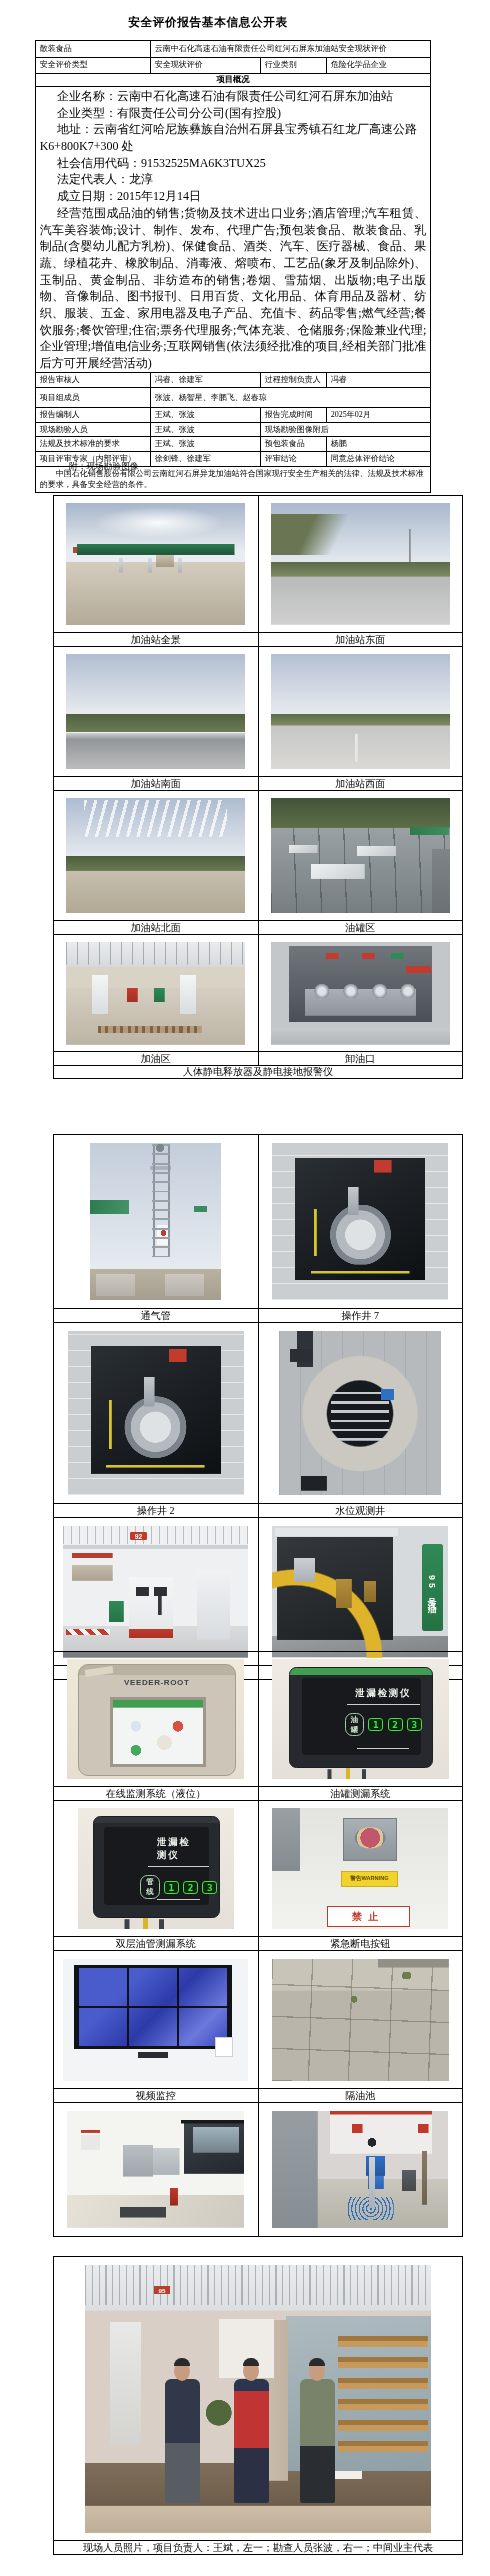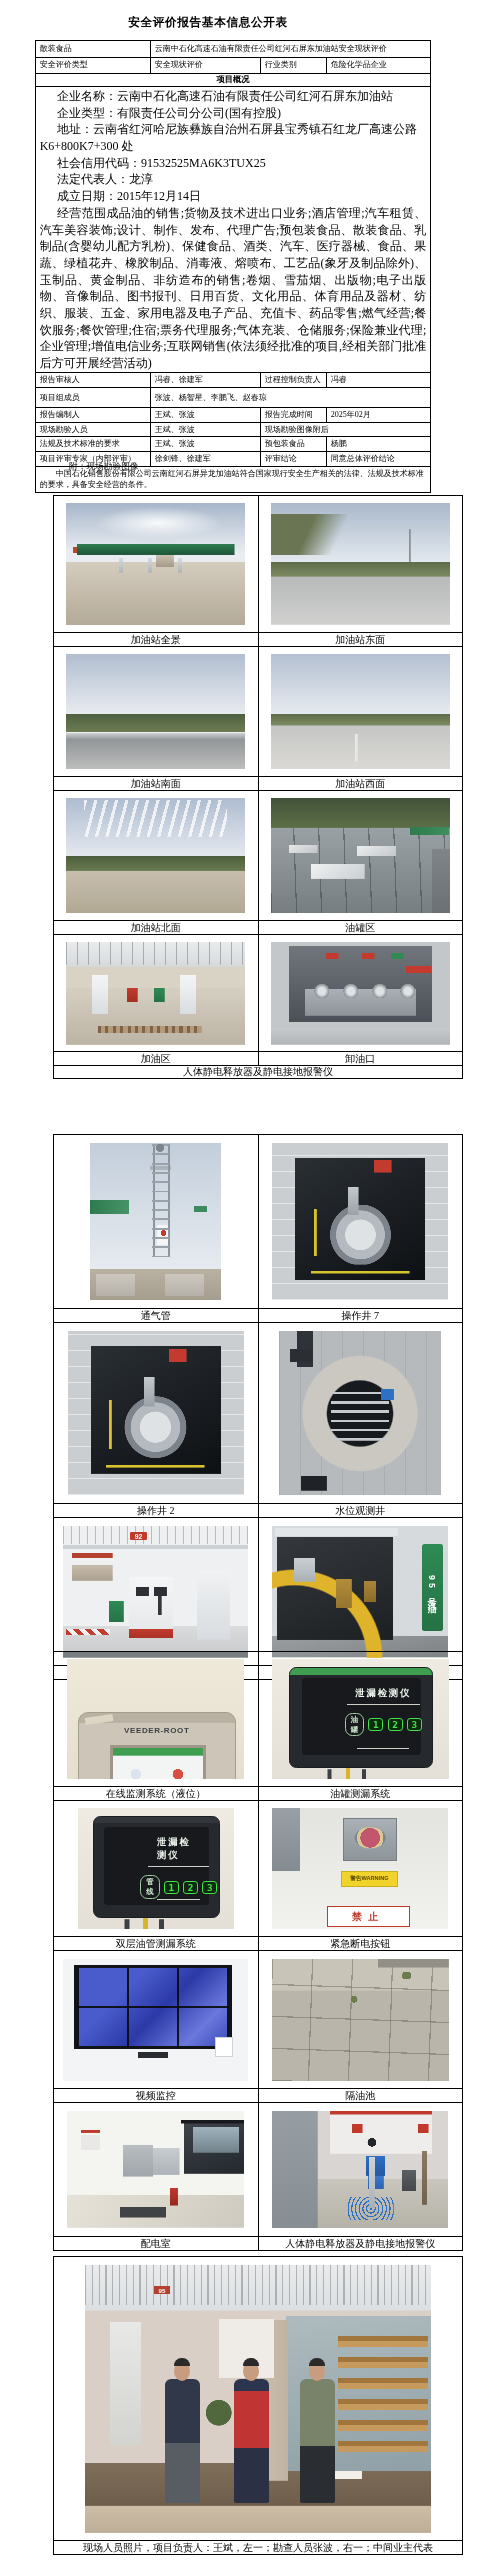--- a/index.html
+++ b/index.html
@@ -193,21 +193,21 @@
     linear-gradient(#b28d3c,#97742c),
     linear-gradient(#a8853a,#8d6c28),
     radial-gradient(circle at 18% 100%, rgba(0,0,0,0) 46%, #dfb32a 47% 56%, rgba(0,0,0,0) 57%),
     linear-gradient(160deg,#34383c,#1d2023),
     linear-gradient(170deg,#9b9fa2,#7e8285);
     background-size:70% 6%, 12% 18%, 9% 22%, 7% 16%, 70% 90%, 66% 78%, 100% 16%;
     background-position:6% 2%, 14% 30%, 40% 52%, 56% 50%, 0 100%, 8% 40%, 0 100%;}
 
   .ph-veederbg{background:linear-gradient(180deg,#efe9da,#e6dfcf);}
   .vd{position:absolute;left:6%;top:4%;width:88%;height:92%;border:0.6px solid #a49d8e;
-    border-radius:10px;background:linear-gradient(180deg,#b9b2a3 0 9%,#cdc6b8 9%);margin-top:48px;}
+    border-radius:10px;background:linear-gradient(180deg,#b9b2a3 0 9%,#cdc6b8 9%);}
   .vd-tape{position:absolute;left:4%;top:3%;width:18%;height:6%;background:#ddd6c4;transform:rotate(-8deg);}
   .veeder-logo{position:absolute;top:12%;left:50%;transform:translateX(-50%);color:#3d4247;
     font-family:"Liberation Sans",sans-serif;font-weight:bold;font-size:8px;letter-spacing:0.6px;white-space:nowrap;}
   .vd-screen{position:absolute;left:20%;top:29%;width:58%;height:58%;background-color:#f2f5f3;
     border:3.1px solid #9d9689;background-repeat:no-repeat;background-image:
     linear-gradient(#3f9e4f,#3f9e4f),
     radial-gradient(circle,#dbe4ee 0 40%, rgba(0,0,0,0) 42%),
     radial-gradient(circle,#d94f43 0 40%, rgba(0,0,0,0) 42%),
     radial-gradient(circle,#46a85c 0 40%, rgba(0,0,0,0) 42%),
     radial-gradient(circle,#e8e4da 0 40%, rgba(0,0,0,0) 42%);
@@ -593,24 +593,20 @@
         <td class="capc">隔油池</td>
       </tr>
       <tr class="h216">
         <td>
             <div class="photo zo ph-power"></div>
           </td>
         <td>
             <div class="photo zp ph-static"></div>
           </td>
       </tr>
-      <tr>
-        <td class="capc">配电室</td>
-        <td class="capc">人体静电释放器及静电接地报警仪</td>
-      </tr>
     </tbody>
   </table>
 
   <table class="photo-table pt4">
     <tbody>
       <tr class="h460">
         <td>
           <div class="photo zq ph-group">
             <span class="tag95b">95</span>
             <div class="person p1"></div>

